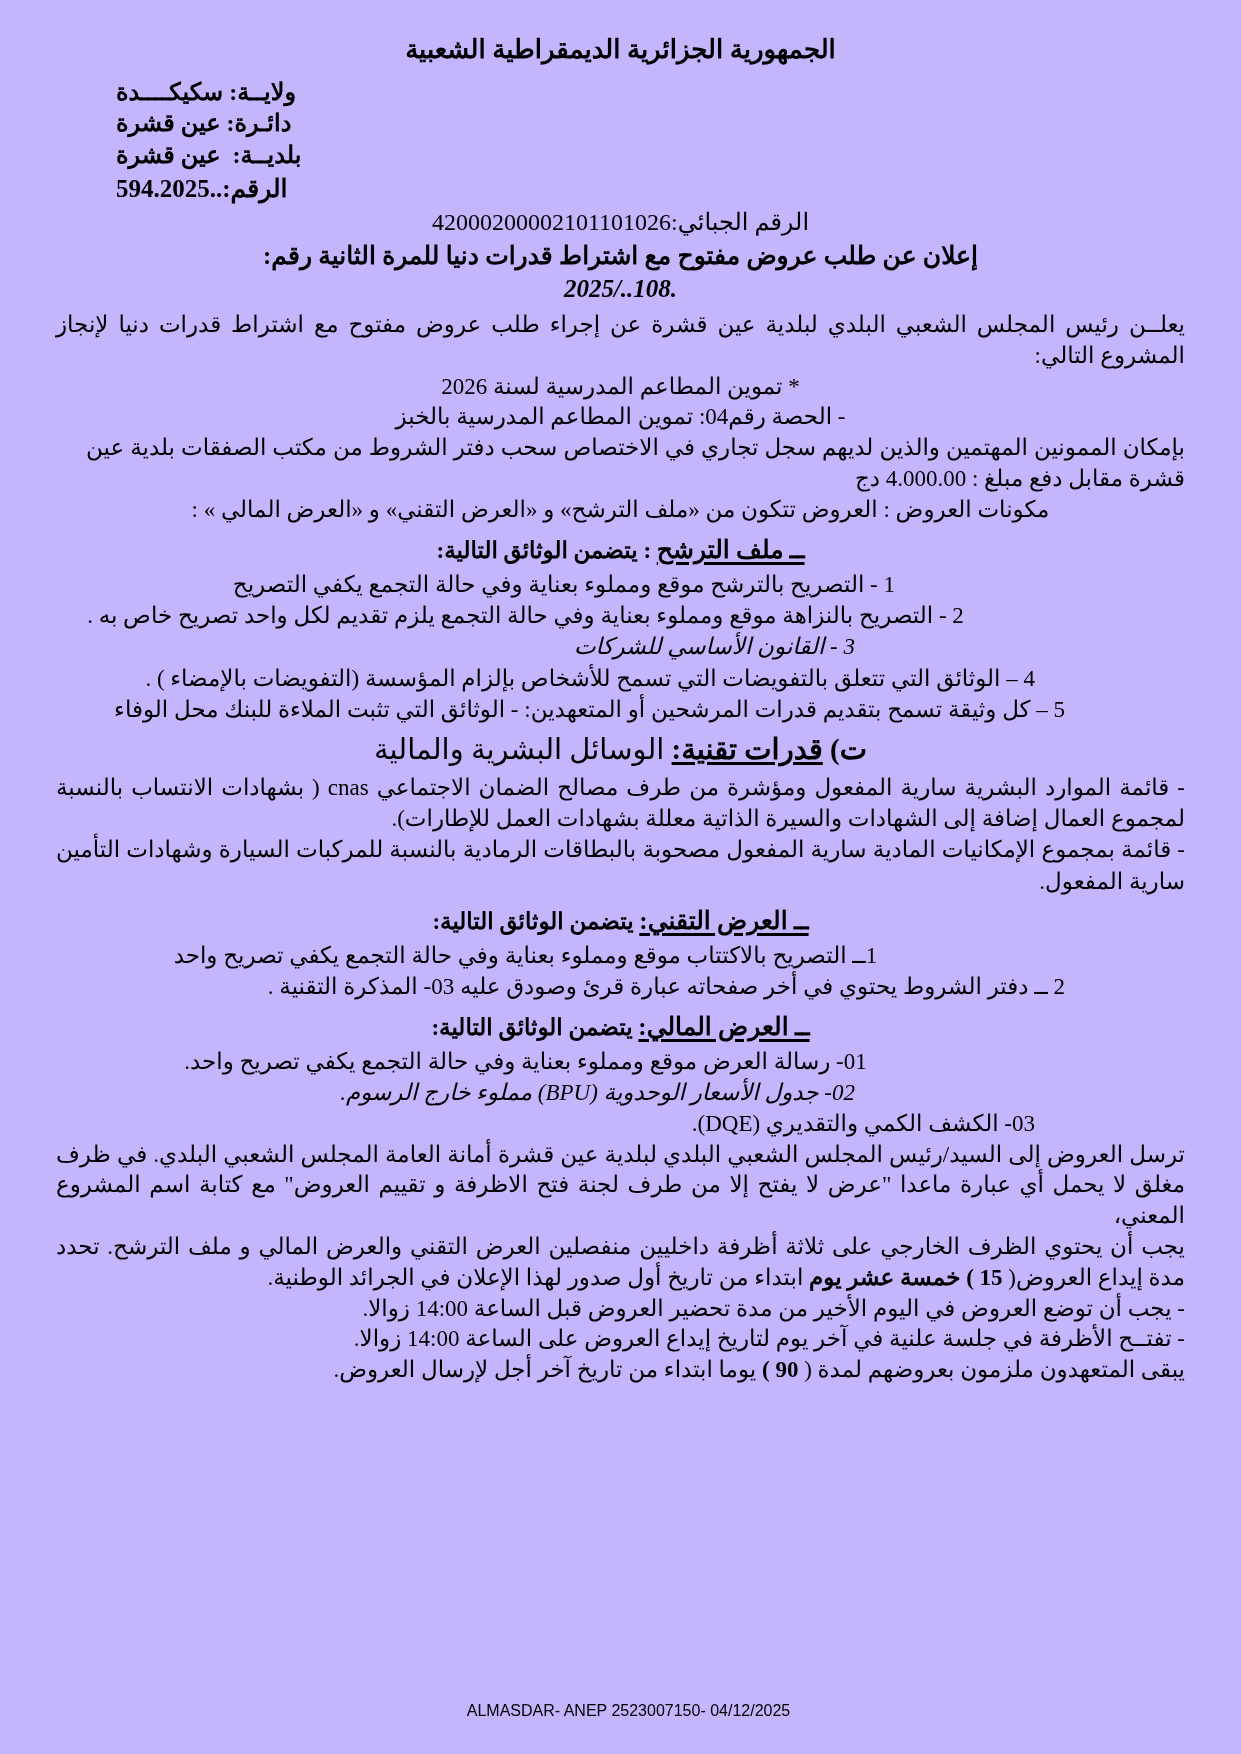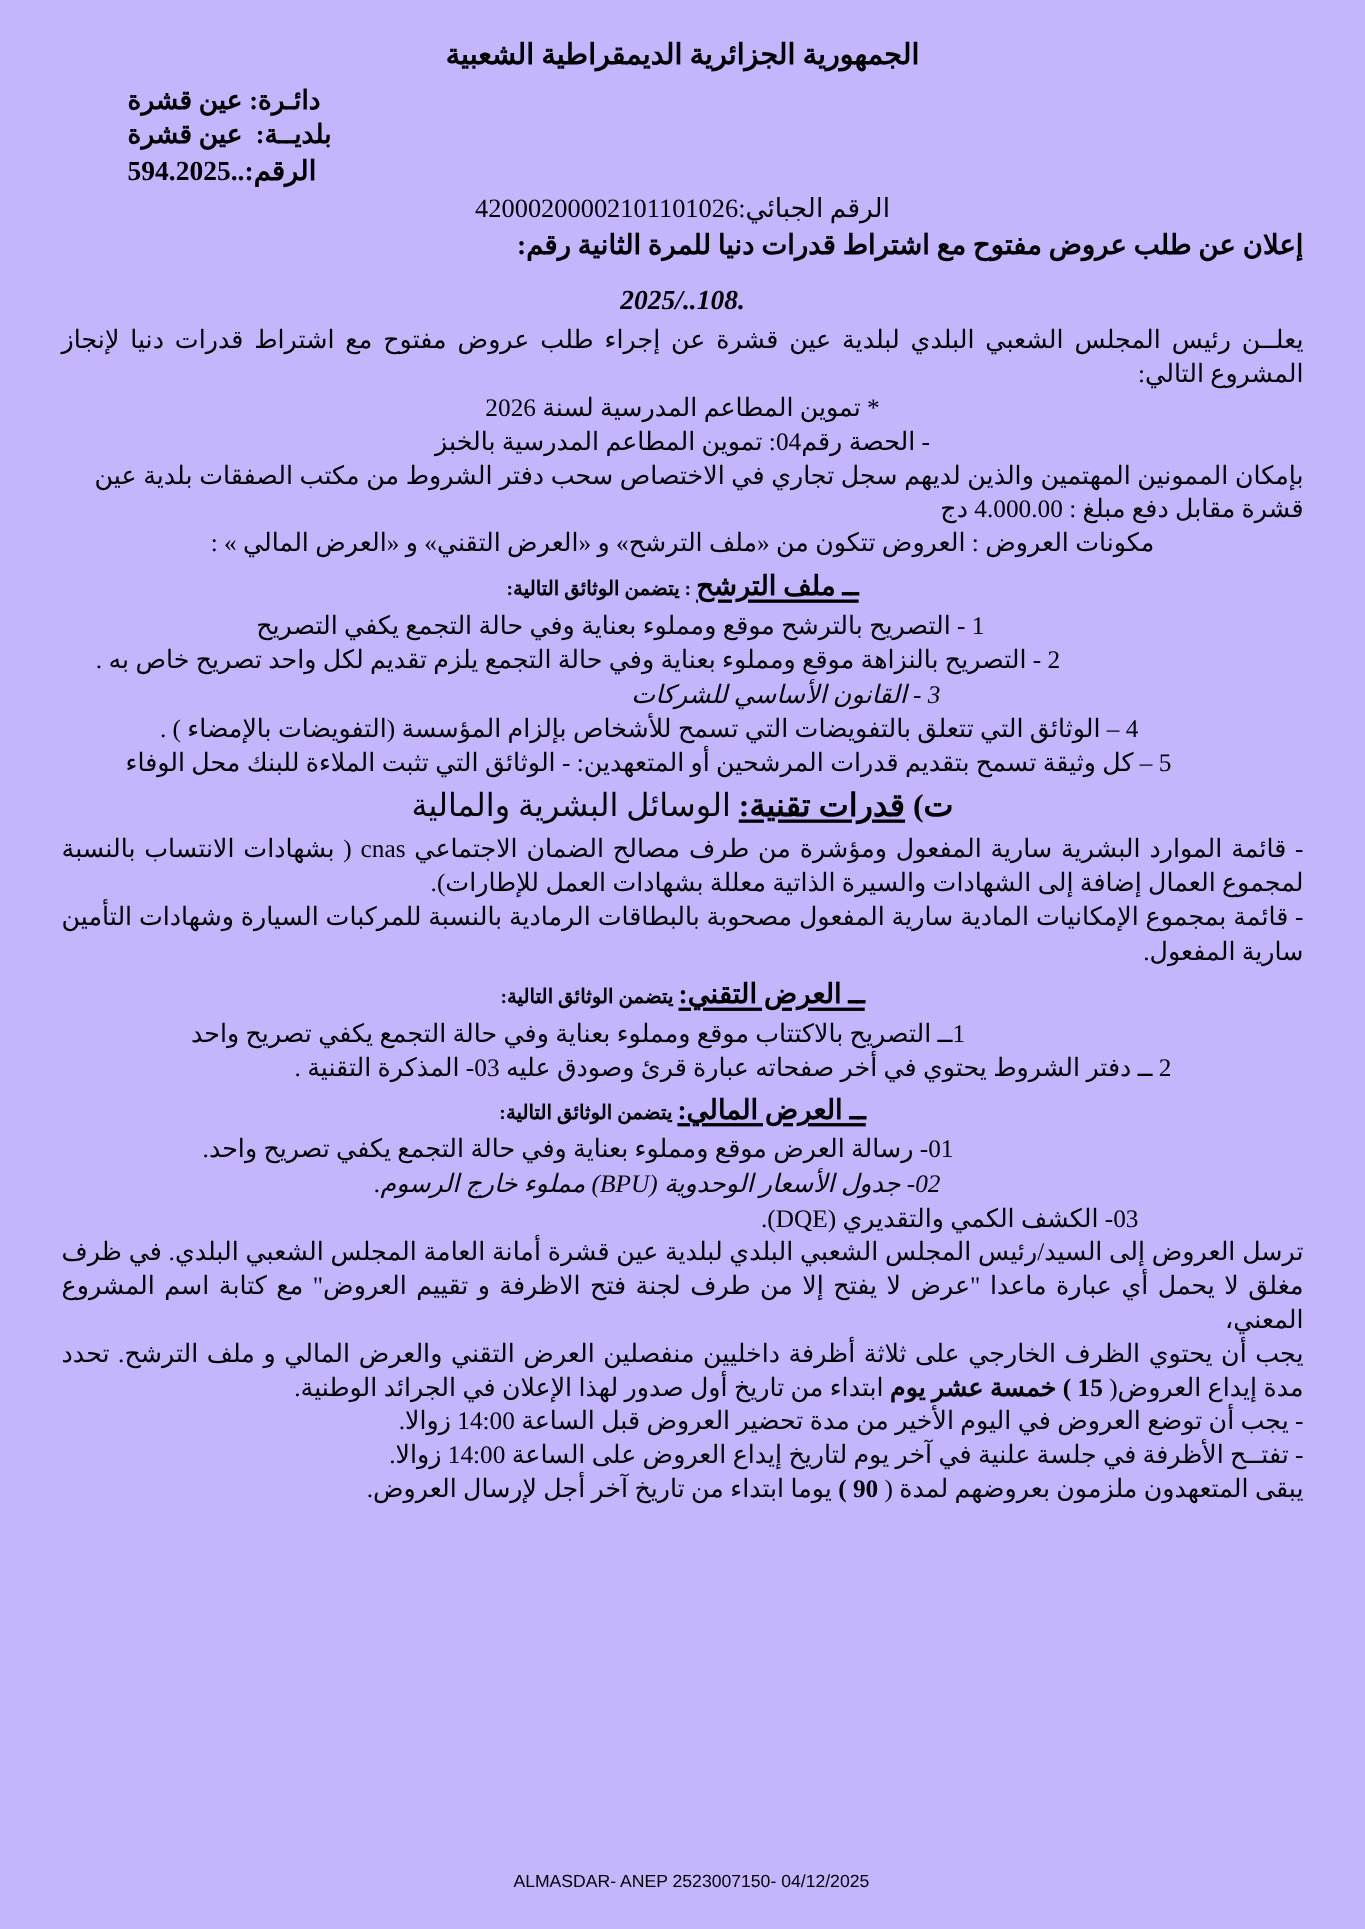--- a/index.html
+++ b/index.html
@@ -48,25 +48,25 @@
     font-size: 25px;
   }
   .fiscal {
     text-align: center;
     font-size: 24px;
     line-height: 1.3;
     margin-top: 2px;
     direction: rtl;
   }
   .title-main {
-    text-align: right;
+    text-align: center;
     font-weight: bold;
     font-size: 25px;
     line-height: 1.3;
-    margin: 2px 0 16px 0;
+    margin: 2px 0 0 0;
     direction: rtl;
     font-family: Liberation Serif, serif;
   }
   .title-num {
     text-align: center;
     font-weight: bold;
     font-style: italic;
     font-size: 25px;
     line-height: 1.35;
     margin: 0 0 4px 0;
@@ -102,21 +102,21 @@
     font-weight: bold;
     margin: 6px 0 2px 0;
   }
   .section-head .u {
     text-decoration: underline;
     text-decoration-thickness: 3px;
     text-underline-offset: 4px;
   }
   .section-head .normal {
     font-weight: bold;
-    font-size: 18px;
+    font-size: 23px;
   }
   .sub-head {
     text-align: center;
     direction: rtl;
     font-size: 29px;
     line-height: 1.4;
     font-weight: bold;
     margin: 4px 0 2px 0;
   }
   .sub-head .u {
@@ -161,20 +161,21 @@
   b.bold { font-weight: bold; text-align: center; }
 </style>
 </head>
 <body>
 
 <div class="page">
 
   <div class="republic">الجمهورية الجزائرية الديمقراطية الشعبية</div>
 
   <div class="admin-block">
+    <div class="admin-line">ولايــة: سكيكــــدة</div>
     <div class="admin-line">دائـرة: عين قشرة</div>
     <div class="admin-line">بلديــة:  عين قشرة</div>
     <div class="admin-line num">الرقم:..594.2025</div>
   </div>
 
   <div class="fiscal">الرقم الجبائي:42000200002101101026</div>
 
   <div class="title-main">إعلان عن طلب عروض مفتوح مع اشتراط قدرات دنيا للمرة الثانية  رقم:</div>
   <div class="title-num">2025/..108.</div>
 

